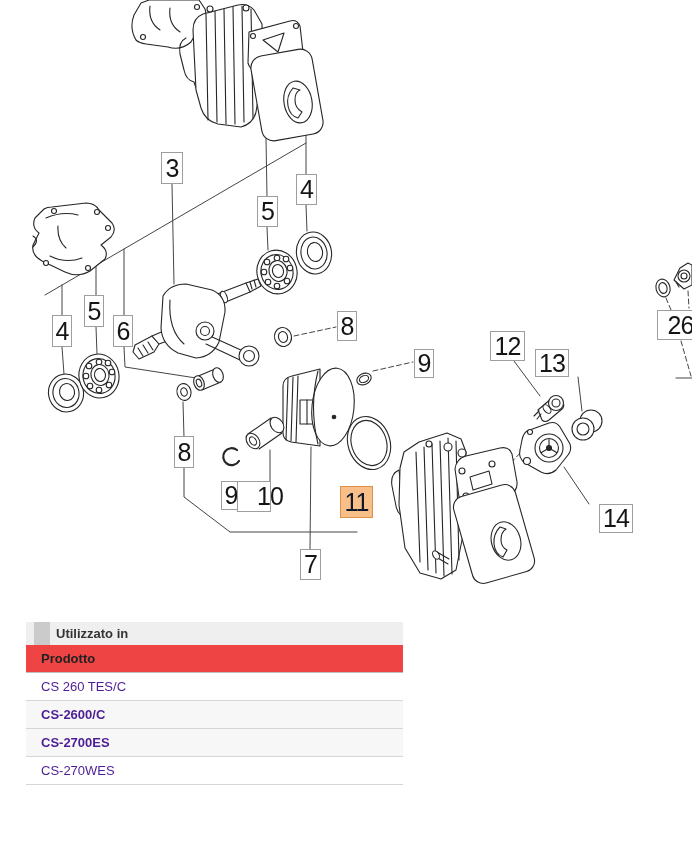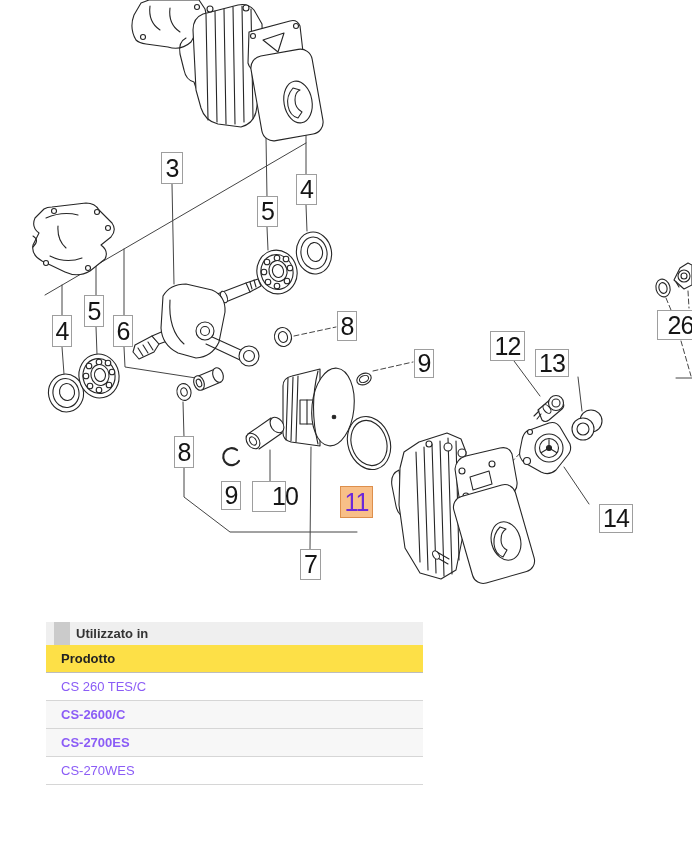--- a/index.html
+++ b/index.html
@@ -3,29 +3,29 @@
 <meta charset="utf-8">
 <style>
   html,body{margin:0;padding:0;background:#fff;width:692px;height:862px;overflow:hidden;
     font-family:"Liberation Sans", sans-serif;}
   #page{position:relative;width:692px;height:862px;background:#fff;}
   #diagram{position:absolute;left:0;top:0;width:692px;height:620px;}
   #diagram svg{position:absolute;left:0;top:0;}
   .callout{position:absolute;box-sizing:border-box;border:1px solid #9e9e9e;background:#fff;
     color:#151515;display:flex;align-items:center;justify-content:center;
     font-size:25px;line-height:1;letter-spacing:-1px;cursor:pointer;}
-  .callout.highlight{background:#f8bf88;border-color:#dd8f4c;color:#6d28d9;}
+  .callout.highlight{background:#f8bf88;border-color:#dd8f4c;color:#0f172a;}
   
-  #usage{position:absolute;left:46px;top:622px;width:377px;font-size:13px;}
+  #usage{position:absolute;left:26px;top:622px;width:377px;font-size:13px;}
   .usage-titlebar{display:flex;align-items:center;height:23px;background:#efefef;}
   .usage-titleicon{width:16px;height:23px;background:#cbcbcb;margin-left:8px;flex:0 0 16px;}
   .usage-title{margin-left:6px;font-weight:bold;color:#333;}
   .col-header{height:27px;line-height:27px;padding-left:15px;font-weight:bold;color:#222;
-    border-bottom:1px solid #bdbdbd;background:#fde047;}
-  .product-row{height:27px;line-height:27px;padding-left:15px;color:#8b5cf6;
+    border-bottom:1px solid #bdbdbd;background:#ef4444;}
+  .product-row{height:27px;line-height:27px;padding-left:15px;color:#4c1d95;
     border-bottom:1px solid #d6d6d6;background:#fff;cursor:pointer;}
   .product-row.alt{background:#f7f7f7;font-weight:bold;}
 </style>
 </head>
 <body>
 
 <div id="page">
 
   <div id="diagram">
     <svg width="692" height="620" viewBox="0 0 692 620">
@@ -255,21 +255,21 @@
   <div class="callout" style="left: 161px; top: 152px; width: 22px; height: 32px;">3</div>
       <div class="callout" style="left: 257px; top: 196px; width: 21px; height: 31px;">5</div>
       <div class="callout" style="left: 296px; top: 174px; width: 21px; height: 31px;">4</div>
       <div class="callout" style="left: 52px; top: 315px; width: 20px; height: 32px;">4</div>
       <div class="callout" style="left: 84px; top: 295px; width: 20px; height: 32px;">5</div>
       <div class="callout" style="left: 113px; top: 315px; width: 20px; height: 32px;">6</div>
       <div class="callout" style="left: 337px; top: 311px; width: 20px; height: 30px;">8</div>
       <div class="callout" style="left: 414px; top: 349px; width: 20px; height: 29px;">9</div>
       <div class="callout" style="left: 174px; top: 436px; width: 20px; height: 32px;">8</div>
       <div class="callout" style="left: 221px; top: 481px; width: 20px; height: 29px;">9</div>
-      <div class="callout" style="left: 252px; top: 481px; width: 34px; height: 31px; padding-left: 32px;">10</div>
+      <div class="callout" style="left: 237px; top: 481px; width: 34px; height: 31px; padding-left: 32px;">10</div>
       <div class="callout highlight" style="left: 340px; top: 486px; width: 33px; height: 32px;">11</div>
       <div class="callout" style="left: 300px; top: 549px; width: 21px; height: 31px;">7</div>
       <div class="callout" style="left: 490px; top: 331px; width: 35px; height: 30px;">12</div>
       <div class="callout" style="left: 535px; top: 349px; width: 34px; height: 28px;">13</div>
       <div class="callout" style="left: 580px; top: 504px; width: 34px; height: 29px; margin-left: 19px;">14</div>
       <div class="callout" style="left: 657px; top: 310px; width: 47px; height: 30px;">26</div>
     </div>
 
   <div id="usage">
     <div class="usage-titlebar">

